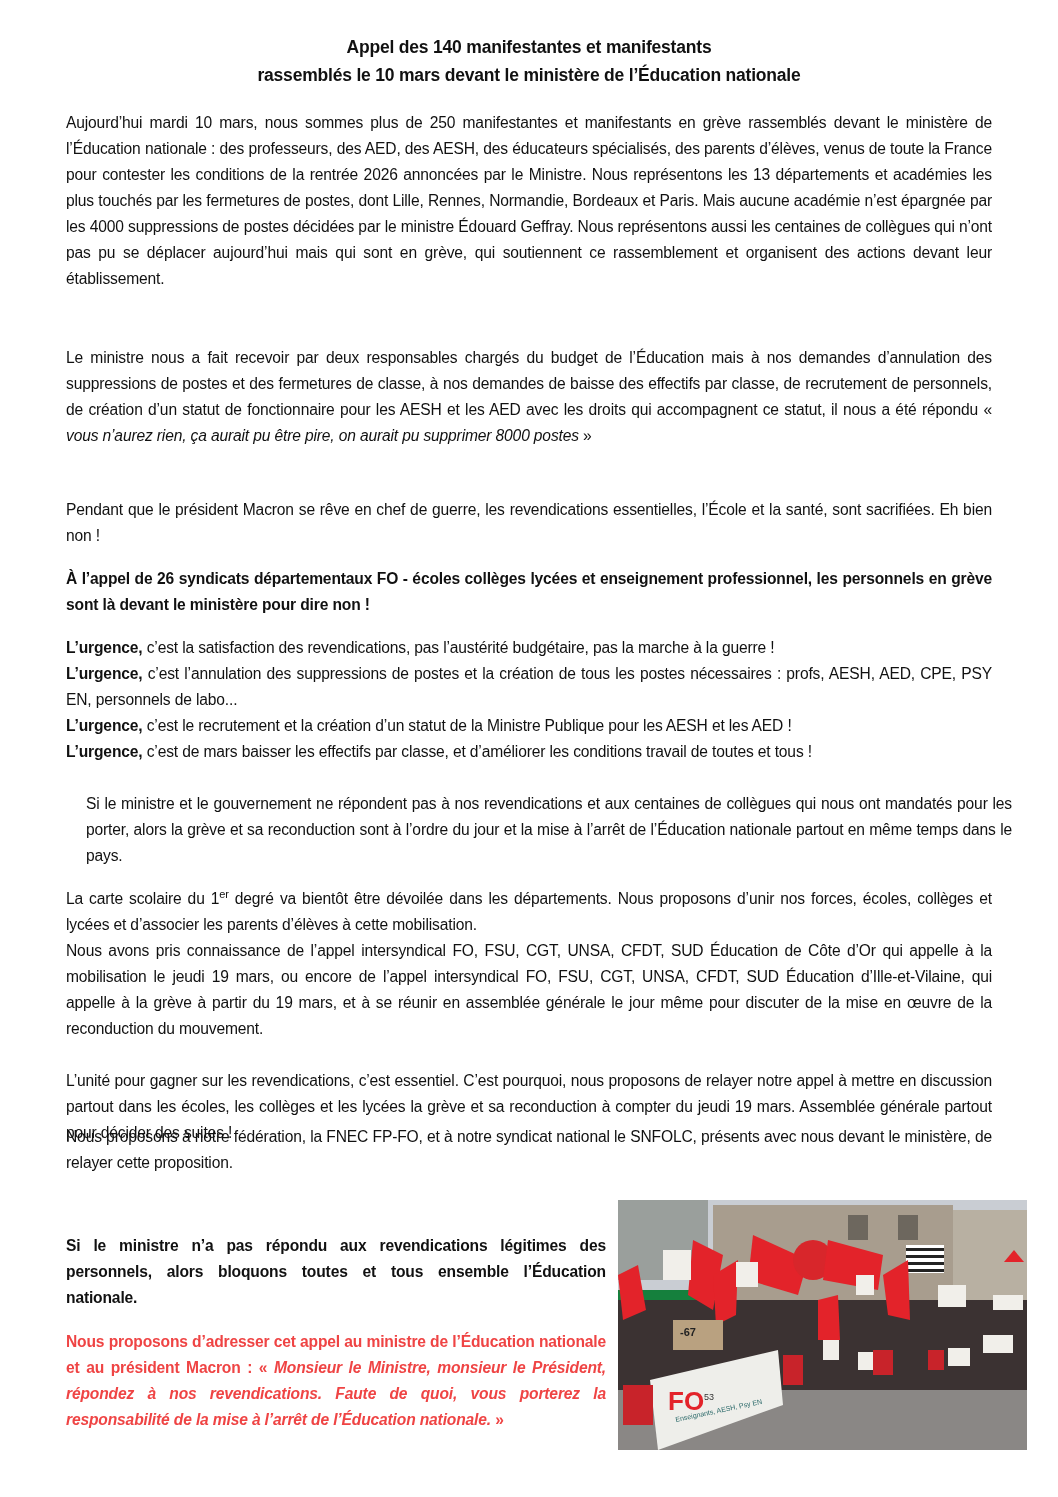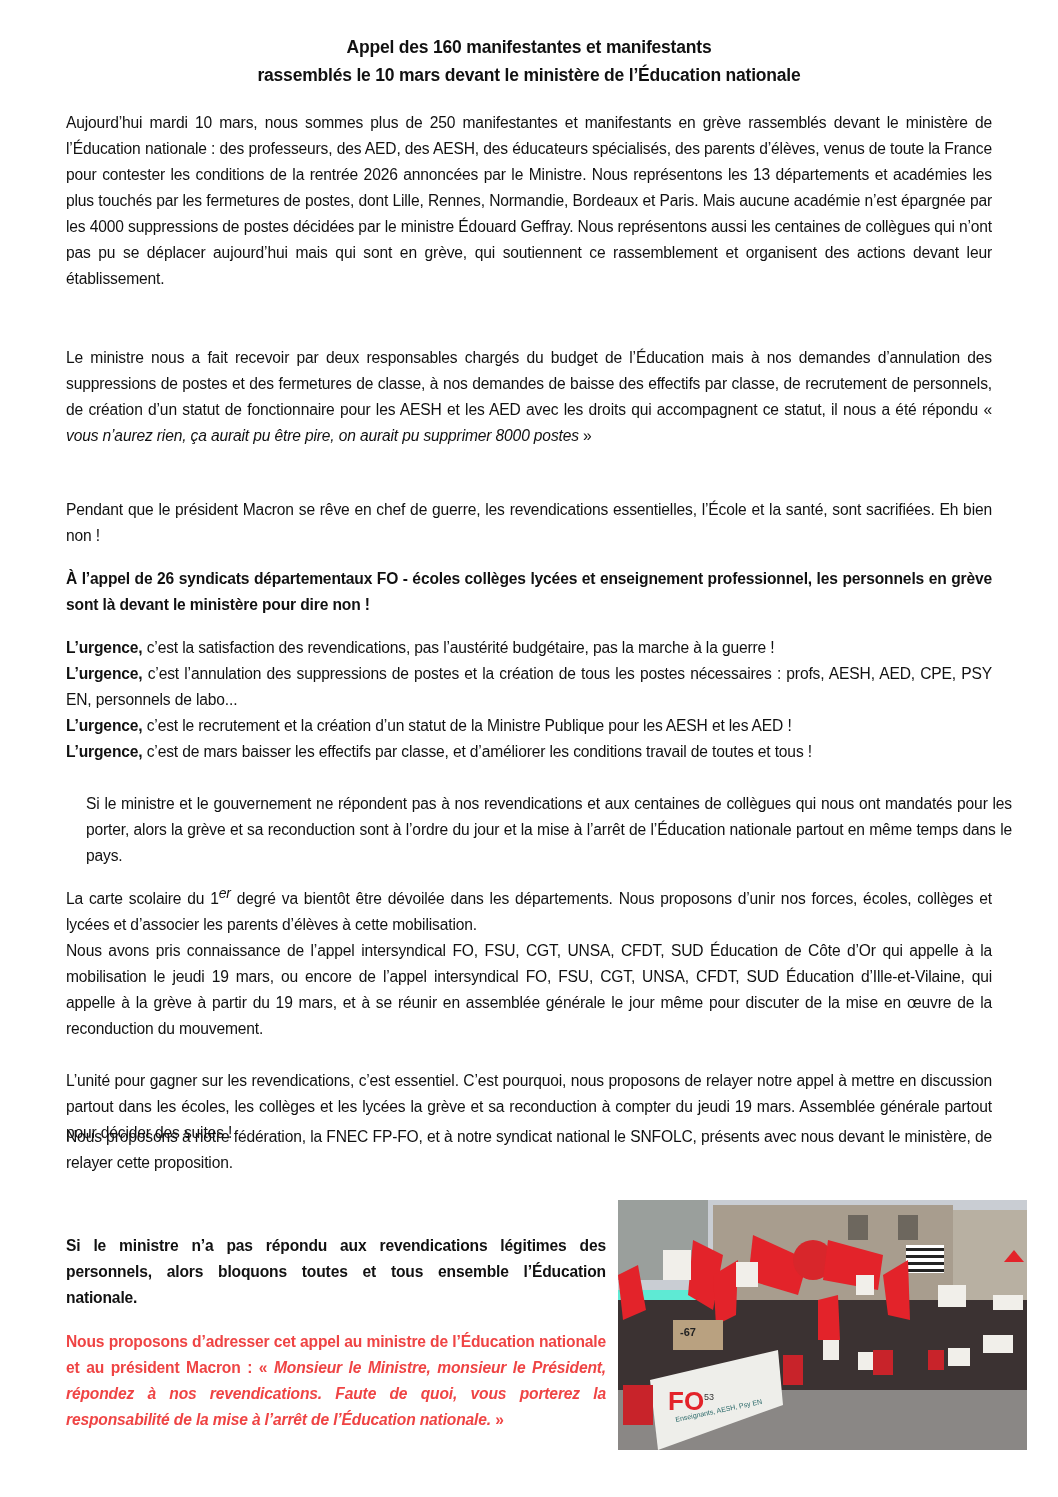--- a/index.html
+++ b/index.html
@@ -10,28 +10,28 @@
            font-size:17.5px; letter-spacing:-0.2px; }
   .t1 { top:37px; } .t2 { top:65px; }
   .para { position:absolute; left:0; width:926px; font-size:15.6px; line-height:26px;
           text-align:justify; letter-spacing:-0.15px; }
   .para.narrow { width:540px; }
   .bold { font-weight:bold; }
   .red { color:#ef4444; font-weight:bold; }
   .ital { font-style:italic; }
   .line { display:block; }
   .photo { position:absolute; left:618px; top:1200px; width:409px; height:250px; overflow:hidden;
-           background:#5eead4; }
-  sup { font-size:14px; line-height:0;font-style:italic; }
+           background:#15803d; }
+  sup { font-size:11px; line-height:0; }
 </style>
 </head>
 <body>
 
 <div class="page">
-  <div class="title t1">Appel des 160 manifestantes et manifestants</div>
+  <div class="title t1">Appel des 140 manifestantes et manifestants</div>
   <div class="title t2">rassemblés le 10 mars devant le ministère de l’Éducation nationale</div>
 
   <div class="para" style="top:110px;">Aujourd’hui mardi 10 mars, nous sommes plus de 250 manifestantes et manifestants en grève rassemblés devant le ministère de l’Éducation nationale : des professeurs, des AED, des AESH, des éducateurs spécialisés, des parents d’élèves, venus de toute la France pour contester les conditions de la rentrée 2026 annoncées par le Ministre. Nous représentons les 13 départements et académies les plus touchés par les fermetures de postes, dont Lille, Rennes, Normandie, Bordeaux et Paris. Mais aucune académie n’est épargnée par les 4000 suppressions de postes décidées par le ministre Édouard Geffray. Nous représentons aussi les centaines de collègues qui n’ont pas pu se déplacer aujourd’hui mais qui sont en grève, qui soutiennent ce rassemblement et organisent des actions devant leur établissement.</div>
 
   <div class="para" style="top:345px;">
     <span>Le ministre nous a fait recevoir par deux responsables chargés du budget de l’Éducation mais à nos demandes d’annulation des suppressions de postes et des fermetures de classe, à nos demandes de baisse des effectifs par classe, de recrutement de personnels, de création d’un statut de fonctionnaire pour les AESH et les AED avec les droits qui accompagnent ce statut, il nous a été répondu « </span><span class="ital">vous n’aurez rien, ça aurait pu être pire, on aurait pu supprimer 8000 postes</span><span> »</span>
   </div>
 
   <div class="para" style="top:497px;">Pendant que le président Macron se rêve en chef de guerre, les revendications essentielles, l’École et la santé, sont sacrifiées. Eh bien non !</div>
 

